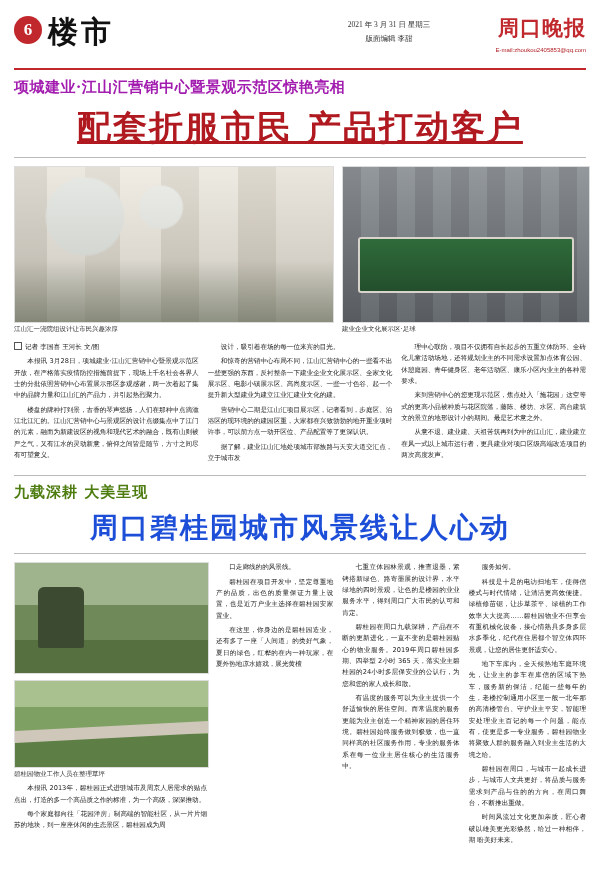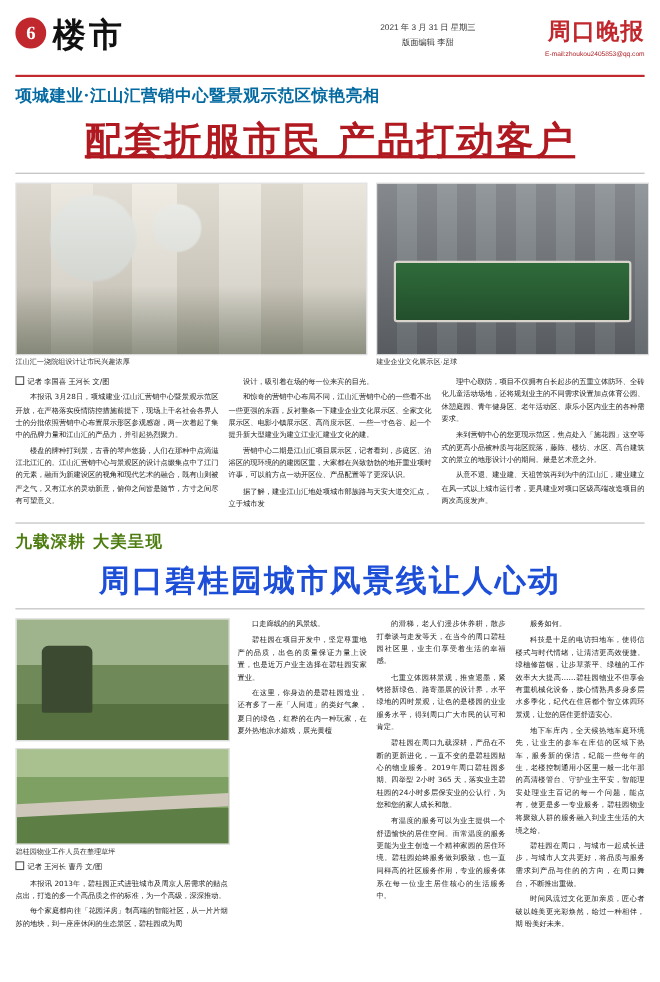--- a/index.html
+++ b/index.html
@@ -54,20 +54,21 @@
   }
   .masthead-mid {
     position: absolute;
     left: 300px;
     top: 8px;
     text-align: center;
     width: 150px;
     font-size: 7.5px;
     color: #333;
     line-height: 1.9;
+    font-family: Liberation Serif, serif;
   }
   .masthead-logo {
     position: absolute;
     right: 0;
     top: 4px;
     width: 110px;
     text-align: right;
   }
   .masthead-logo .logo-name {
     font-family: "DejaVu Serif", serif;
@@ -85,21 +86,21 @@
   }
 
   
   .art1 {
     margin-top: 8px;
   }
   .kicker {
     font-family: "DejaVu Serif", serif;
     font-size: 15px;
     font-weight: bold;
-    color: #0369a1;
+    color: #a21caf;
     letter-spacing: 0.5px;
   }
   .headline-main {
     font-family: "DejaVu Serif", serif;
     font-size: 34px;
     font-weight: bold;
     color: #b0191f;
     text-align: center;
     letter-spacing: 2px;
     margin: 8px 0 4px 0;
@@ -327,36 +328,32 @@
     <div class="art2-body">
       <div class="art2-left">
         <div class="photo ph-c">
           <div class="fill-mower"></div>
         </div>
         <div class="photo ph-d">
           <div class="fill-lawn"></div>
         </div>
         <div class="photo-caption">碧桂园物业工作人员在整理草坪</div>
         <div class="col" style="margin-top:4px">
-          <div class="byline">
-            <span class="box"></span><span>记者 王河长 曹丹 文/图</span>
-          </div>
           <p>本报讯 2013年，碧桂园正式进驻城市及周京人居需求的贴点点出，打造的多一个高品质之作的标准，为一个高级，深深推动。</p>
           <p>每个家庭都向往「花园洋房」制高端的智能社区，从一片片烟苏的地块，到一座座休闲的生态景区，碧桂园成为周</p>
         </div>
       </div>
 
       <div class="art2-right">
         <div class="col">
           <p>口走廊线的的风景线。</p>
           <p>碧桂园在项目开发中，坚定尊重地产的品质，出色的质量保证力量上设置，也是近万户业主选择在碧桂园安家置业。</p>
           <p>在这里，你身边的是碧桂园造业，还有多了一座「人间道」的类好气象，夏日的绿色，红桦的在内一种玩家，在夏外热地凉水嬉戏，展光黄檀</p>
         </div>
         <div class="col">
-          <p>的滑梯，老人们漫步休养耕，散步打拳谈与走发等天，在当今的周口碧桂园社区里，业主们享受着生活的幸福感。</p>
           <p>七重立体园林景观，推查退墨，紧铐搭新绿色、路寄墨展的设计界，水平绿地的四时景观，让色的是楼园的业业服务水平，得到周口广大市民的认可和肯定。</p>
           <p>碧桂园在周口九载深耕，产品在不断的更新进化，一直不变的是碧桂园贴心的物业服务。2019年周口碧桂园多期、四举型 2小时 365 天，落实业主碧桂园的24小时多层保安业的公认行，为您和您的家人成长和散。</p>
           <p>有温度的服务可以为业主提供一个舒适愉快的居住空间。而常温度的服务更能为业主创造一个精神家园的居住环境。碧桂园始终服务做到极致，也一直同样高的社区服务作用，专业的服务体系在每一位业主居住核心的生活服务中。</p>
         </div>
         <div class="col">
           <p>服务如何。</p>
           <p>科技是十足的电访扫地车，使得信楼式与时代情绪，让清洁更高效便捷。绿植修苗锯，让步草茶平、绿植的工作效率大大提高……碧桂园物业不但享会有重机械化设备，接心情熟具多身多层水多季化，纪代在住居都个智立体四环景观，让您的居住更舒适安心。</p>
           <p>地下车库内，全天候热地车庭环境先，让业主的参车在库信的区域下热车，服务新的保洁，纪能一些每年的生，老楼控制通用小区里一般一北年那的高清楼管台、守护业主平安，智能理安处理业主百记的每一个问题，能点有，使更是多一专业服务，碧桂园物业将聚致人群的服务融入到业主生活的大境之给。</p>
           <p>碧桂园在周口，与城市一起成长进步，与城市人文共更好，将品质与服务需求到产品与住的的方向，在周口舞台，不断推出重做。</p>
           <p>时间风流过文化更加亲质，匠心者破以雄美更光彩焕然，给过一种相伴，期 盼美好未来。</p>

